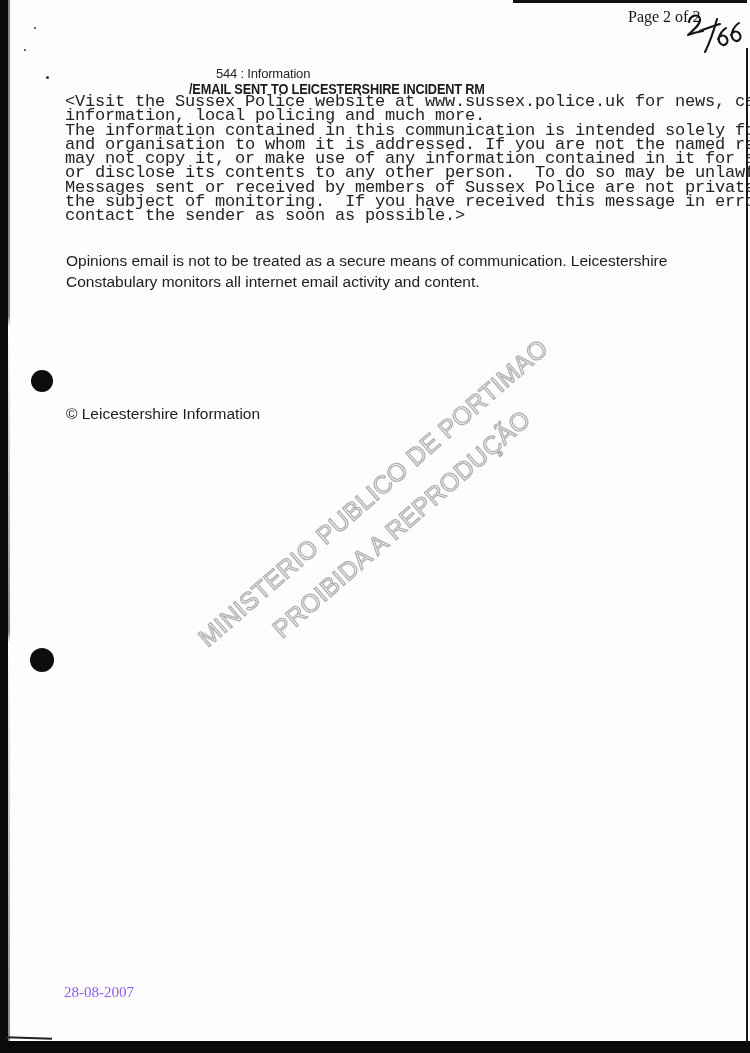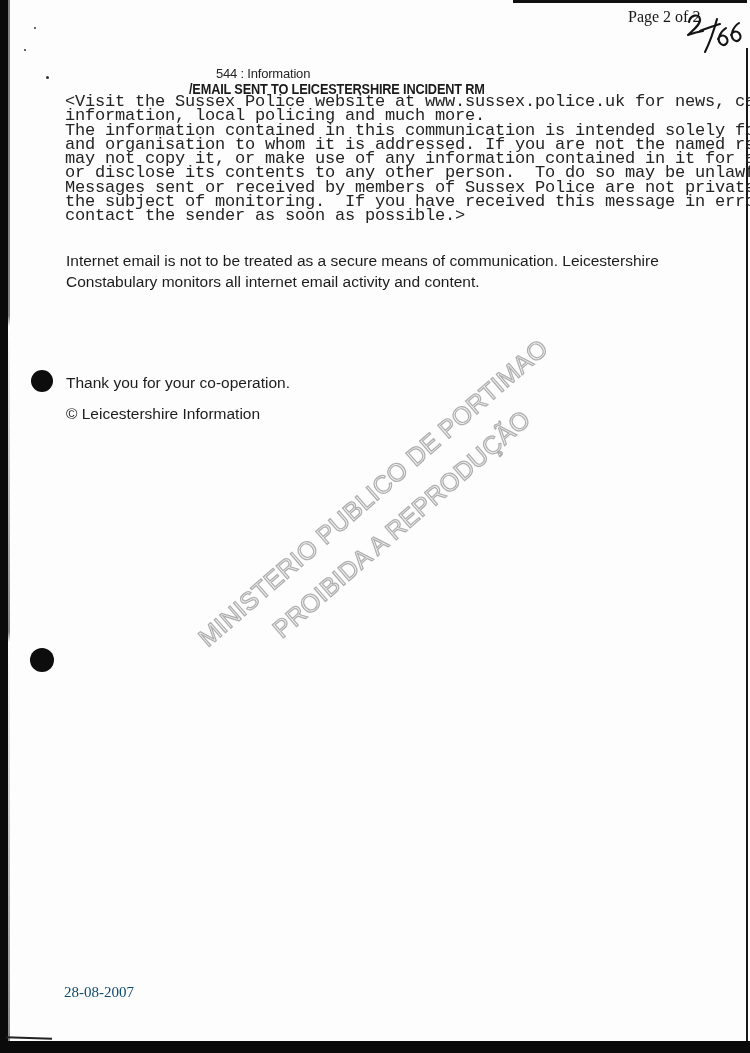--- a/index.html
+++ b/index.html
@@ -43,21 +43,21 @@
   .p3 { top:372px; width:500px; }
   .p4 { top:403px; width:500px; }
 
   .watermark { position:absolute; left:192px; top:630px; transform:rotate(-41deg); transform-origin:0 0;
                font-size:25px; letter-spacing:0.3px; white-space:nowrap;
                color:rgba(130,130,130,0.10); -webkit-text-stroke:1.2px #aeaeae; }
   .wm-line1 { line-height:30px; }
   .wm-line2 { margin-top:13px; margin-left:62px; }
 
   .doc-date { position:absolute; left:64px; top:984px;
-    font-family:"Liberation Serif",serif; font-size:15px; color:#0c4a6e; }
+    font-family:"Liberation Serif",serif; font-size:15px; color:#8b5cf6; }
 </style>
 </head>
 <body>
 
 <div class="page">
 
   <div class="edge-left"></div>
   <div class="edge-top"></div>
   <div class="edge-right"></div>
   <div class="edge-bottom"></div>
@@ -90,22 +90,21 @@
   <div class="mono">&lt;Visit the Sussex Police website at www.sussex.police.uk for news, career
 information, local policing and much more.
 The information contained in this communication is intended solely for the person
 and organisation to whom it is addressed. If you are not the named recipient you
 may not copy it, or make use of any information contained in it for any purpose,
 or disclose its contents to any other person.  To do so may be unlawful.
 Messages sent or received by members of Sussex Police are not private and may be
 the subject of monitoring.  If you have received this message in error, please
 contact the sender as soon as possible.&gt;</div>
 
-  <div class="para p1">Internet email is not to be treated as a secure means of communication. Leicestershire Constabulary monitors all internet email activity and content.</div>
-  <div class="para p3">Thank you for your co-operation.</div>
+  <div class="para p1">Opinions email is not to be treated as a secure means of communication. Leicestershire Constabulary monitors all internet email activity and content.</div>
   <div class="para p4">© Leicestershire Information</div>
 
   <div class="watermark">
     <div class="wm-line1">MINISTERIO PUBLICO DE PORTIMAO</div>
     <div class="wm-line2">PROIBIDA A REPRODUÇÃO</div>
   </div>
 
   <div class="doc-date">28-08-2007</div>
 
 </div>

